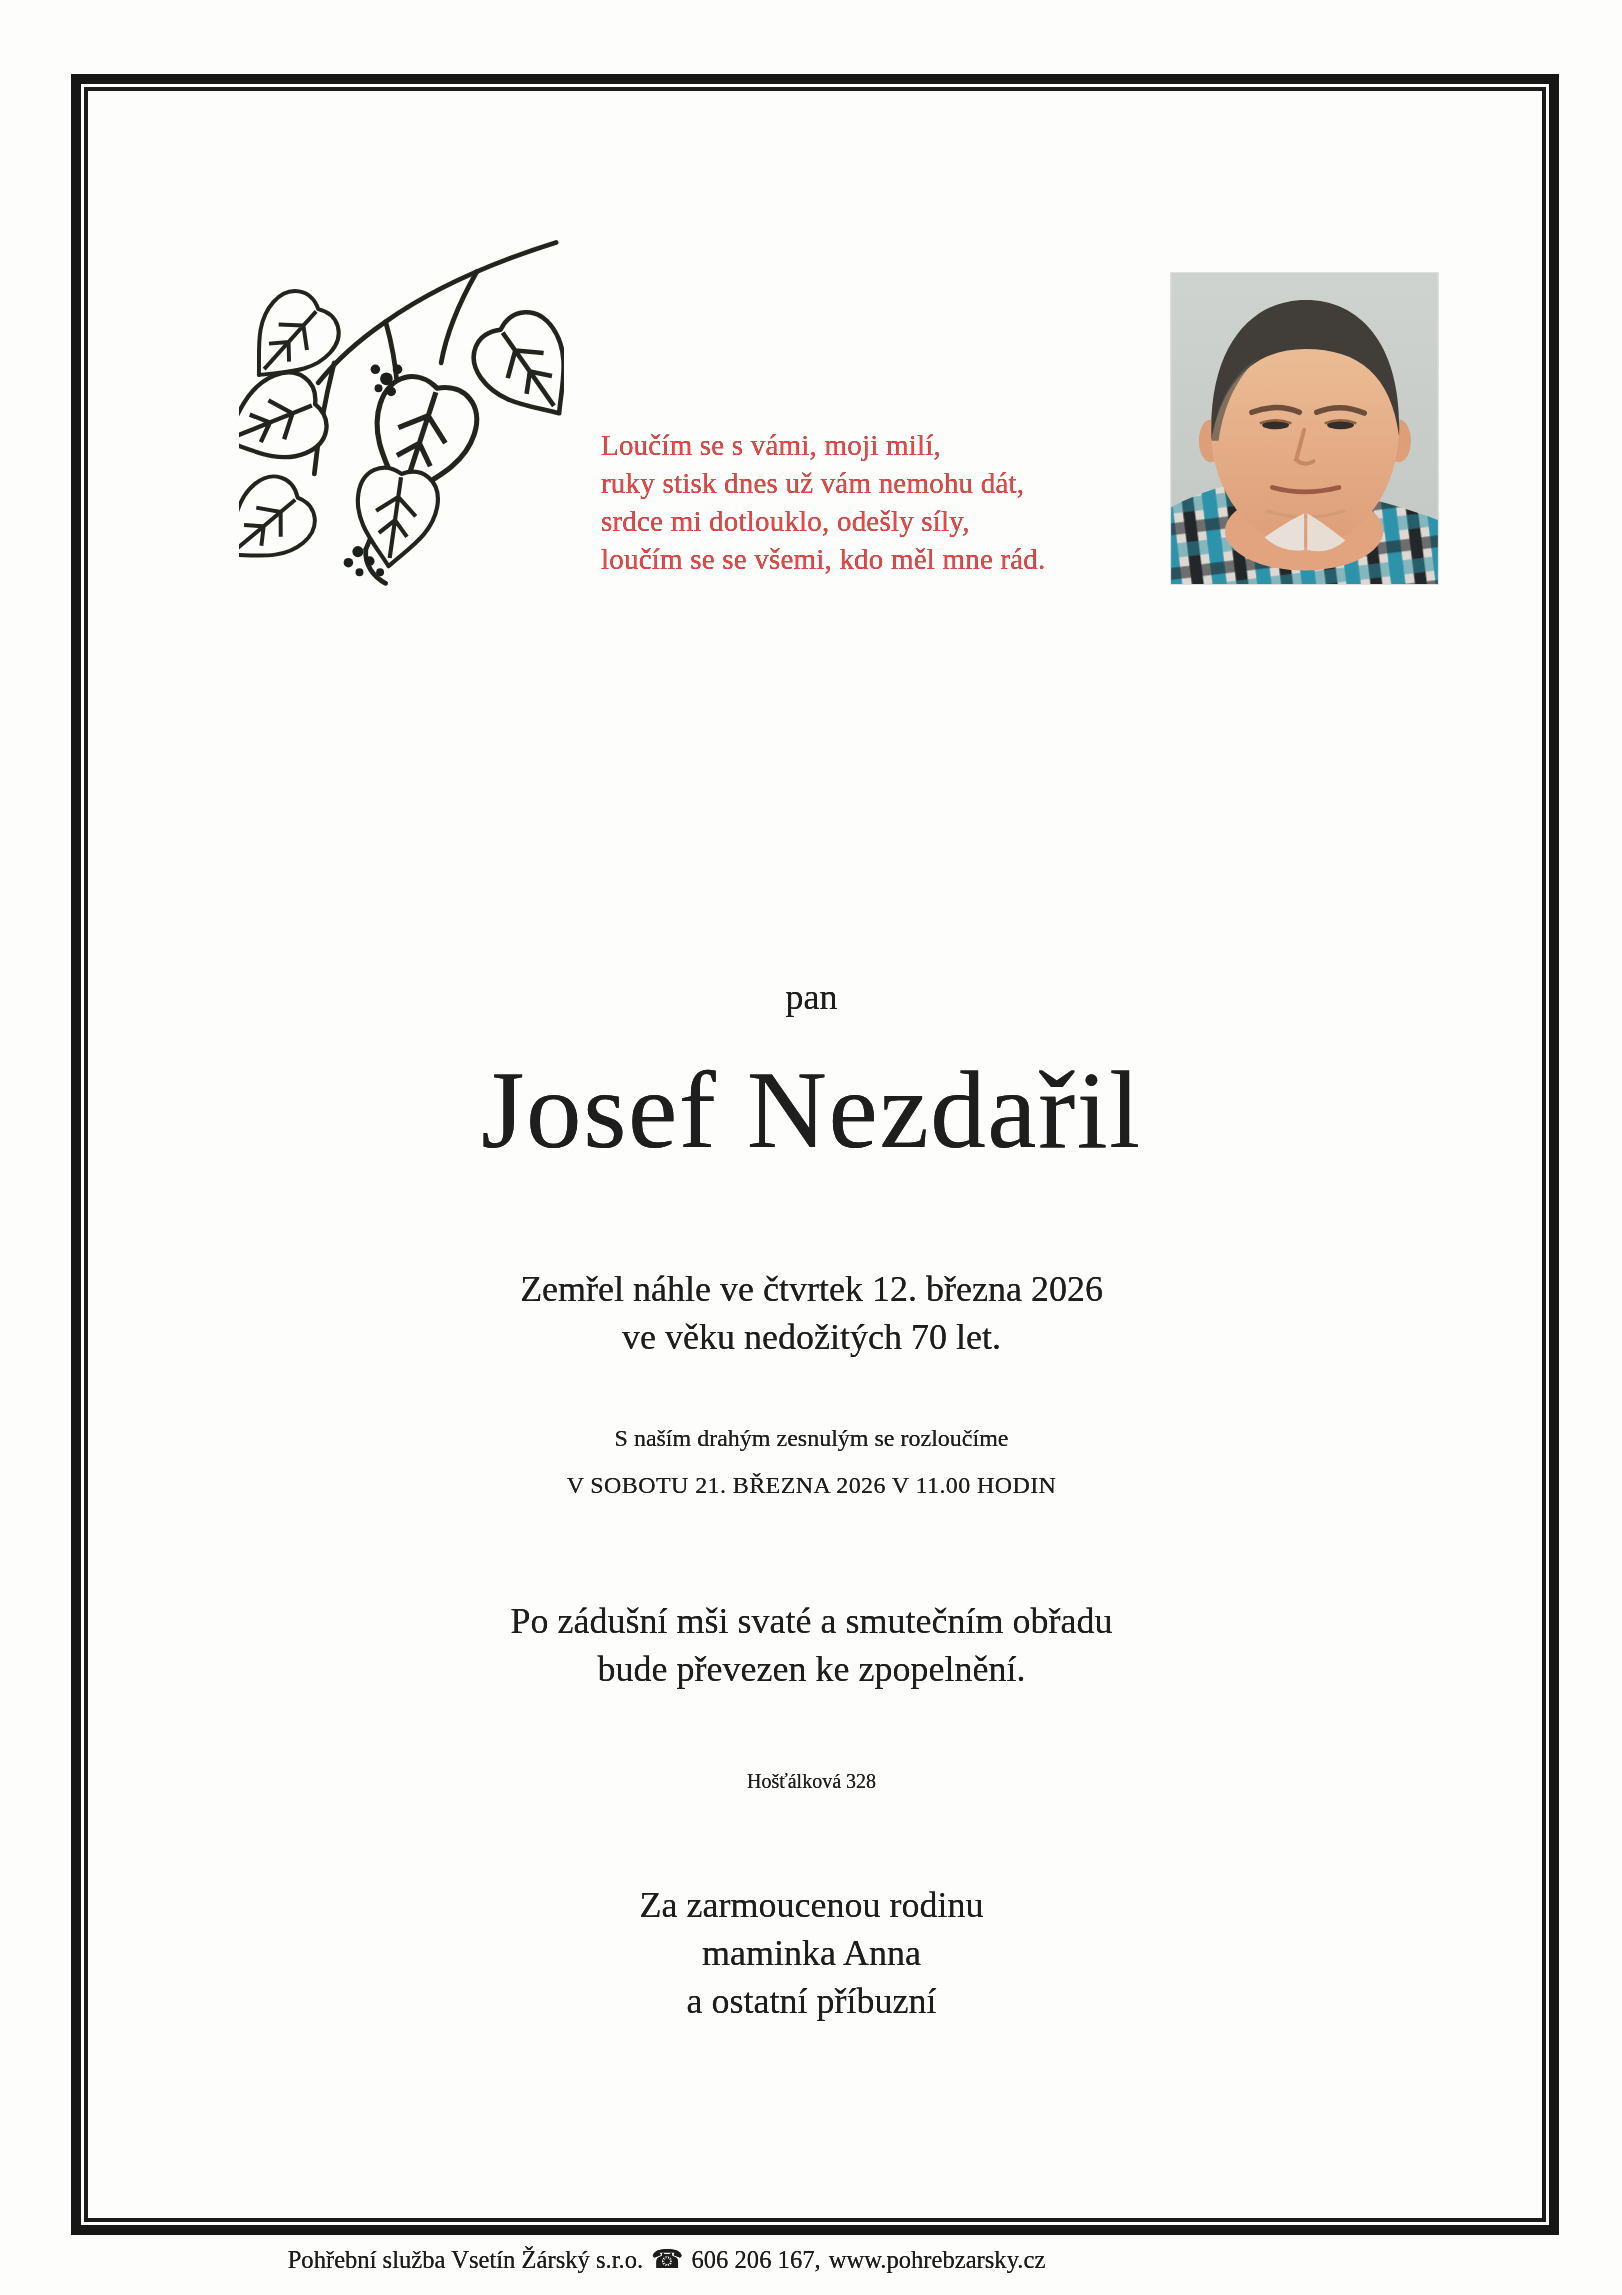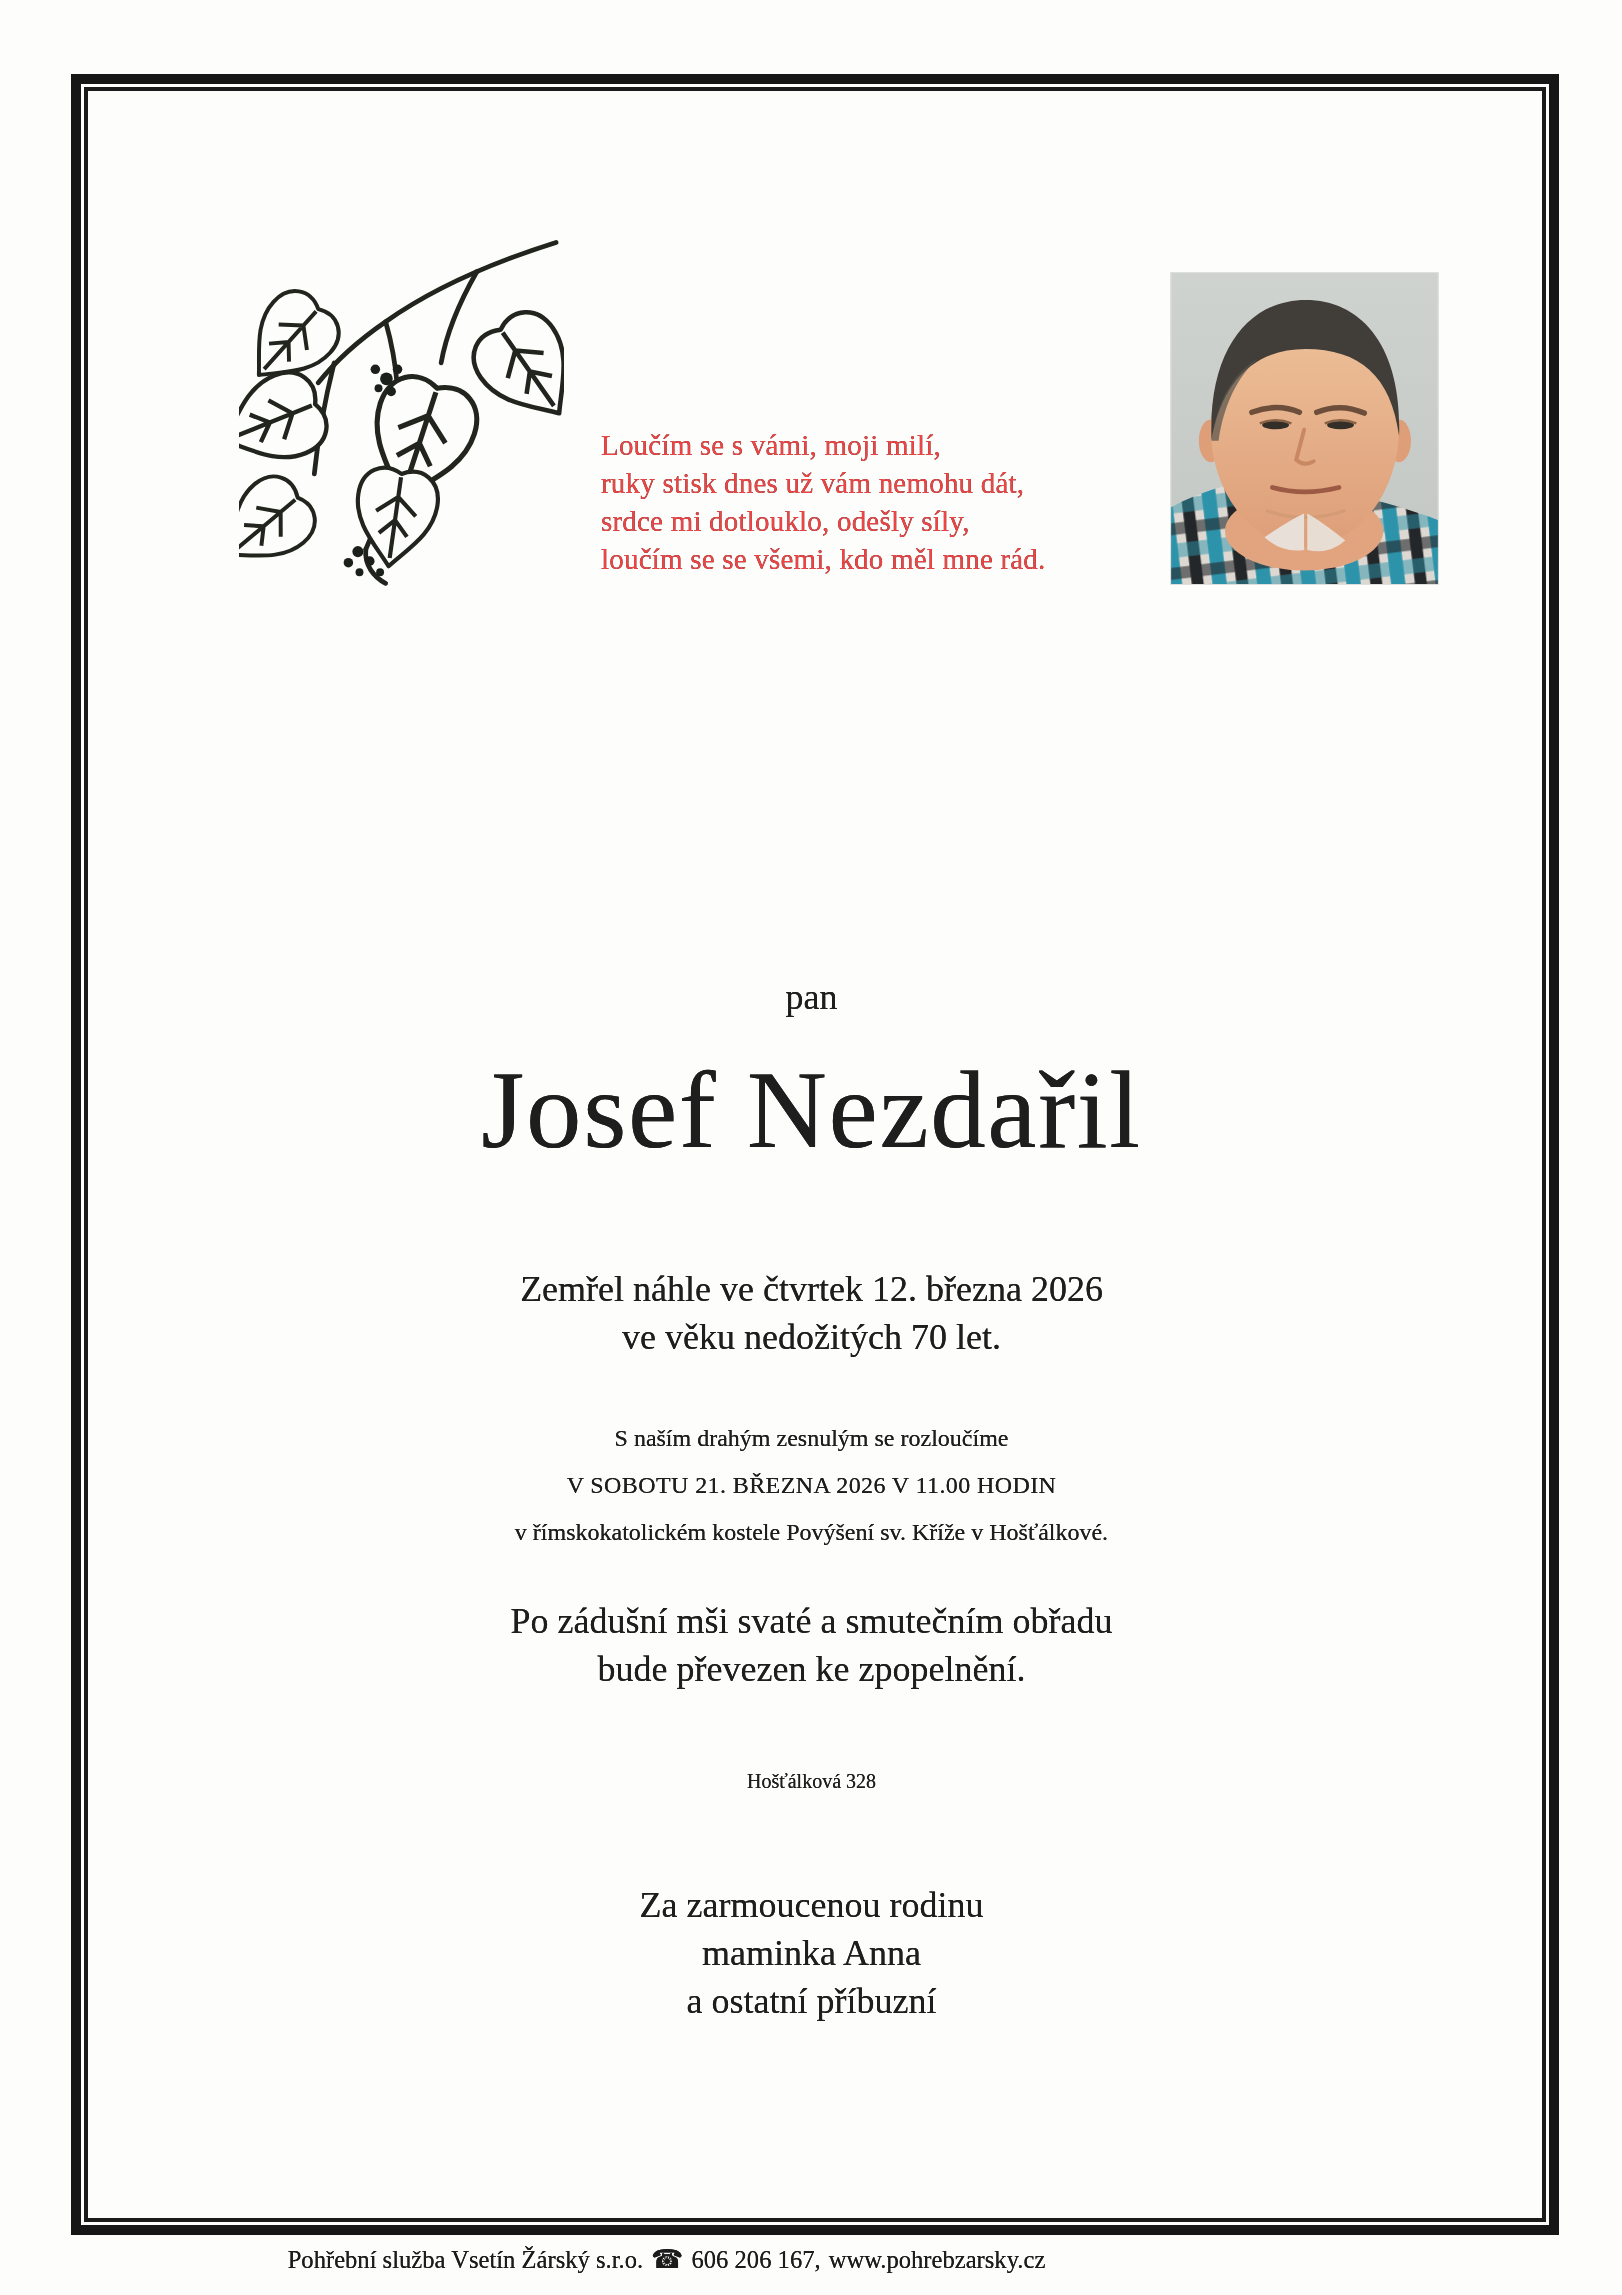--- a/index.html
+++ b/index.html
@@ -158,21 +158,20 @@
   <div class="cblock deceased-name">Josef Nezdařil</div>
 
   <div class="cblock death-info">
     <div>Zemřel náhle ve čtvrtek 12. března 2026</div>
     <div>ve věku nedožitých 70 let.</div>
   </div>
 
   <div class="cblock farewell">
     <div>S naším drahým zesnulým se rozloučíme</div>
     <div class="bold">V SOBOTU 21. BŘEZNA 2026 V 11.00 HODIN</div>
-    <div>v římskokatolickém kostele Povýšení sv. Kříže v Hošťálkové.</div>
   </div>
 
   <div class="cblock cremation">
     <div>Po zádušní mši svaté a smutečním obřadu</div>
     <div>bude převezen ke zpopelnění.</div>
   </div>
 
   <div class="cblock address">Hošťálková 328</div>
 
   <div class="cblock family">

